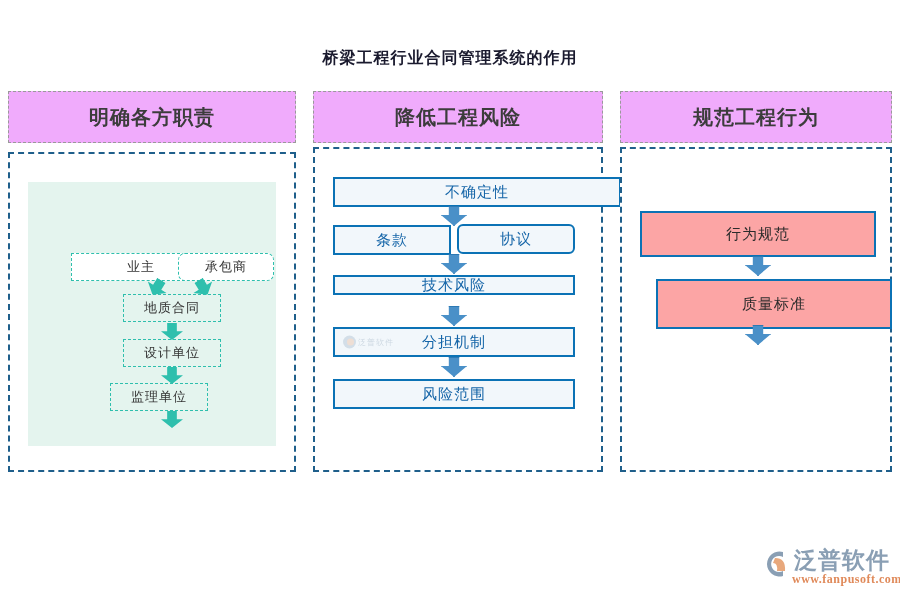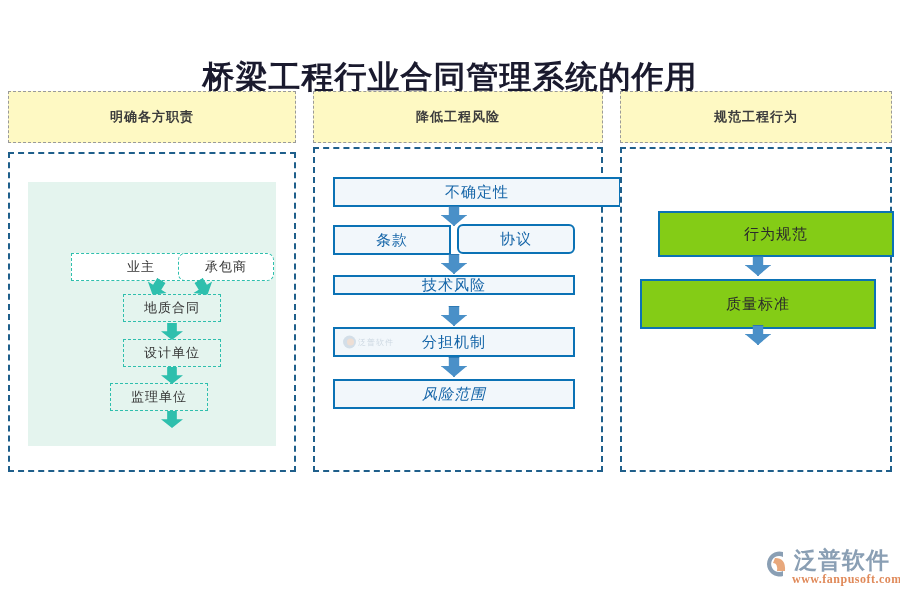--- a/index.html
+++ b/index.html
@@ -11,42 +11,42 @@
     height: 600px;
     background: #ffffff;
     font-family: "Liberation Sans", "DejaVu Sans", sans-serif;
     overflow: hidden;
     position: relative;
   }
 
   
   #page-title {
     position: absolute;
-    top: 56px;
+    top: 48px;
     left: 0;
     width: 900px;
     text-align: center;
-    font-size: 32px;
+    font-size: 16px;
     font-weight: bold;
     color: #1a1a2e;
     letter-spacing: 1px;
     white-space: nowrap;
   }
 
   
   .col-header {
     position: absolute;
     height: 52px;
-    background: #fef9c3;
+    background: #f0abfc;
     border: 1px dashed #9a9a9a;
     box-sizing: border-box;
     display: flex;
     align-items: center;
     justify-content: center;
-    font-size: 13px;
+    font-size: 20px;
     font-weight: bold;
     color: #3c3c3c;
     letter-spacing: 1px;
   }
   #col-header-0 { left: 8px;   top: 91px; width: 288px; }
   #col-header-1 { left: 313px; top: 91px; width: 290px; }
   #col-header-2 { left: 620px; top: 91px; width: 272px; }
 
   
   .col-body {
@@ -108,33 +108,32 @@
     box-sizing: border-box;
     background: #f2f7fb;
     display: flex;
     align-items: center;
     justify-content: center;
     font-size: 15px;
     color: #1565a8;
     letter-spacing: 1px;
   }
   .blue-box.plain {
-    background: #84cc16;
+    background: #fca5a5;
     color: #2b2b2b;
-    margin-left: 18px;
   }
   #blue-box-uncert  { left: 18px;  top: 28px;  width: 288px; height: 30px; }
   #blue-box-terms   { left: 18px;  top: 76px;  width: 118px; height: 30px; }
   #blue-box-agree   { left: 142px; top: 75px;  width: 118px; height: 30px; border-radius: 6px; }
   #blue-box-techrisk{ left: 18px;  top: 126px; width: 242px; height: 20px; }
   #blue-box-share   { left: 18px;  top: 178px; width: 242px; height: 30px; }
-  #blue-box-scope   { left: 18px;  top: 230px; width: 242px; height: 30px; font-style: italic; }
+  #blue-box-scope   { left: 18px;  top: 230px; width: 242px; height: 30px; }
 
   #blue-box-norm    { left: 18px;  top: 62px;  width: 236px; height: 46px; }
-  #blue-box-qstd    { left: 0;  top: 130px; width: 236px; height: 50px; }
+  #blue-box-qstd    { left: 34px;  top: 130px; width: 236px; height: 50px; }
   #blue-box-qreq    { left: 18px;  top: 198px; width: 236px; height: 50px; }
 
   .blue-arrow-down {
     position: absolute;
     width: 26px;
     height: 20px;
     background: #4a90c8;
     border: 1px solid #2d79b4;
     box-sizing: border-box;
     clip-path: polygon(30% 0%, 70% 0%, 70% 45%, 100% 45%, 50% 100%, 0% 45%, 30% 45%);

